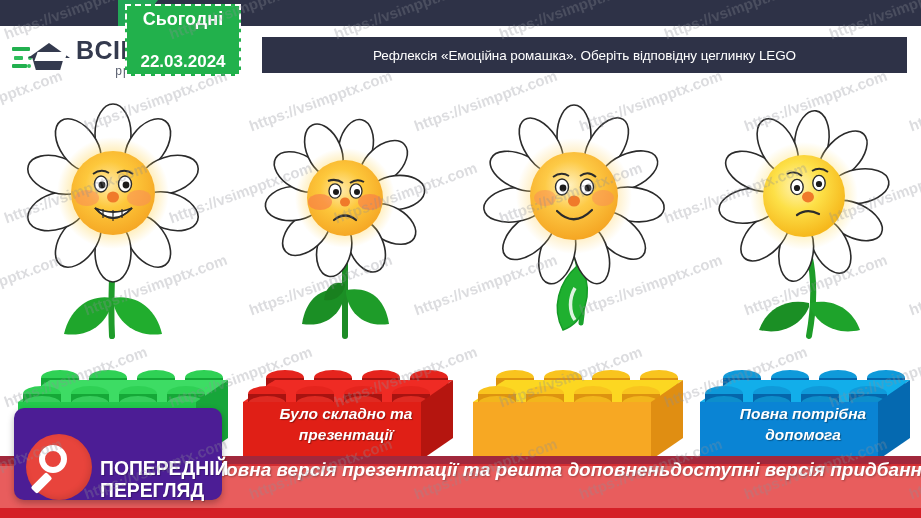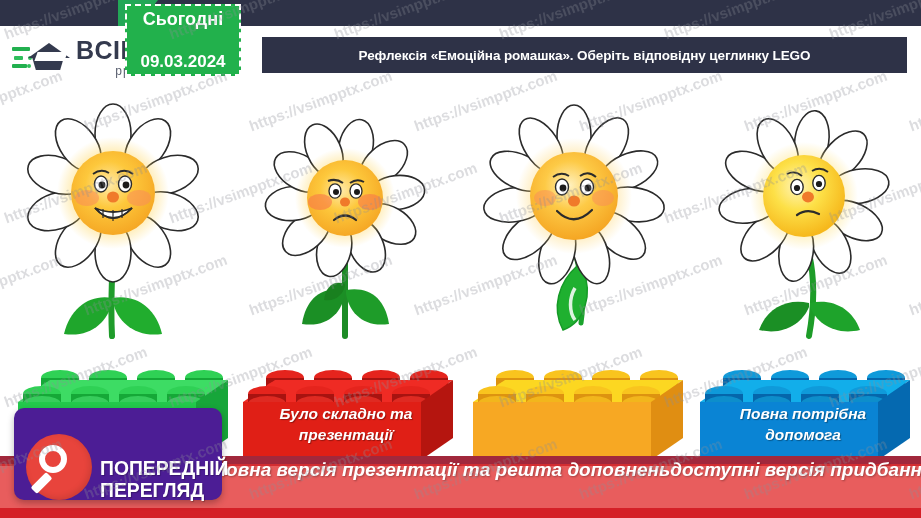--- a/index.html
+++ b/index.html
@@ -106,21 +106,21 @@
 
   
   .title-bar {
     position: absolute; left: 262px; top: 37px;
     width: 645px; height: 36px;
     background: #2e3247;
     display: flex; align-items: center; justify-content: center;
     z-index: 5;
   }
   .title-bar .title-text {
-    color: #ffffff; font-size: 13.5px; font-weight: 700;
+    color: #ffffff; font-size: 13.5px; font-weight: 400;
     white-space: nowrap; letter-spacing: -0.1px;
   }
 
   
   .flowers {
     position: absolute; left: 0; top: 90px;
     width: 921px; height: 268px;
     display: flex;
   }
   .flower-cell {
@@ -247,21 +247,21 @@
       <div class="cap-white"></div>
     </div>
     <div class="logo-text">
       <div class="logo-name">BCIM</div>
       <div class="logo-sub">pptx</div>
     </div>
   </div>
 
   <div class="date-badge">
     <div class="line">Сьогодні</div>
-    <div class="line small">09.03.2024</div>
+    <div class="line small">22.03.2024</div>
   </div>
 
   <div class="title-bar">
     <div class="title-text">Рефлексія «Емоційна ромашка».  Оберіть відповідну цеглинку LEGO</div>
   </div>
 
   <div class="flowers">
 
     <div class="flower-cell">
       <svg class="flower-svg" width="190" height="250" viewBox="0 0 190 250">

